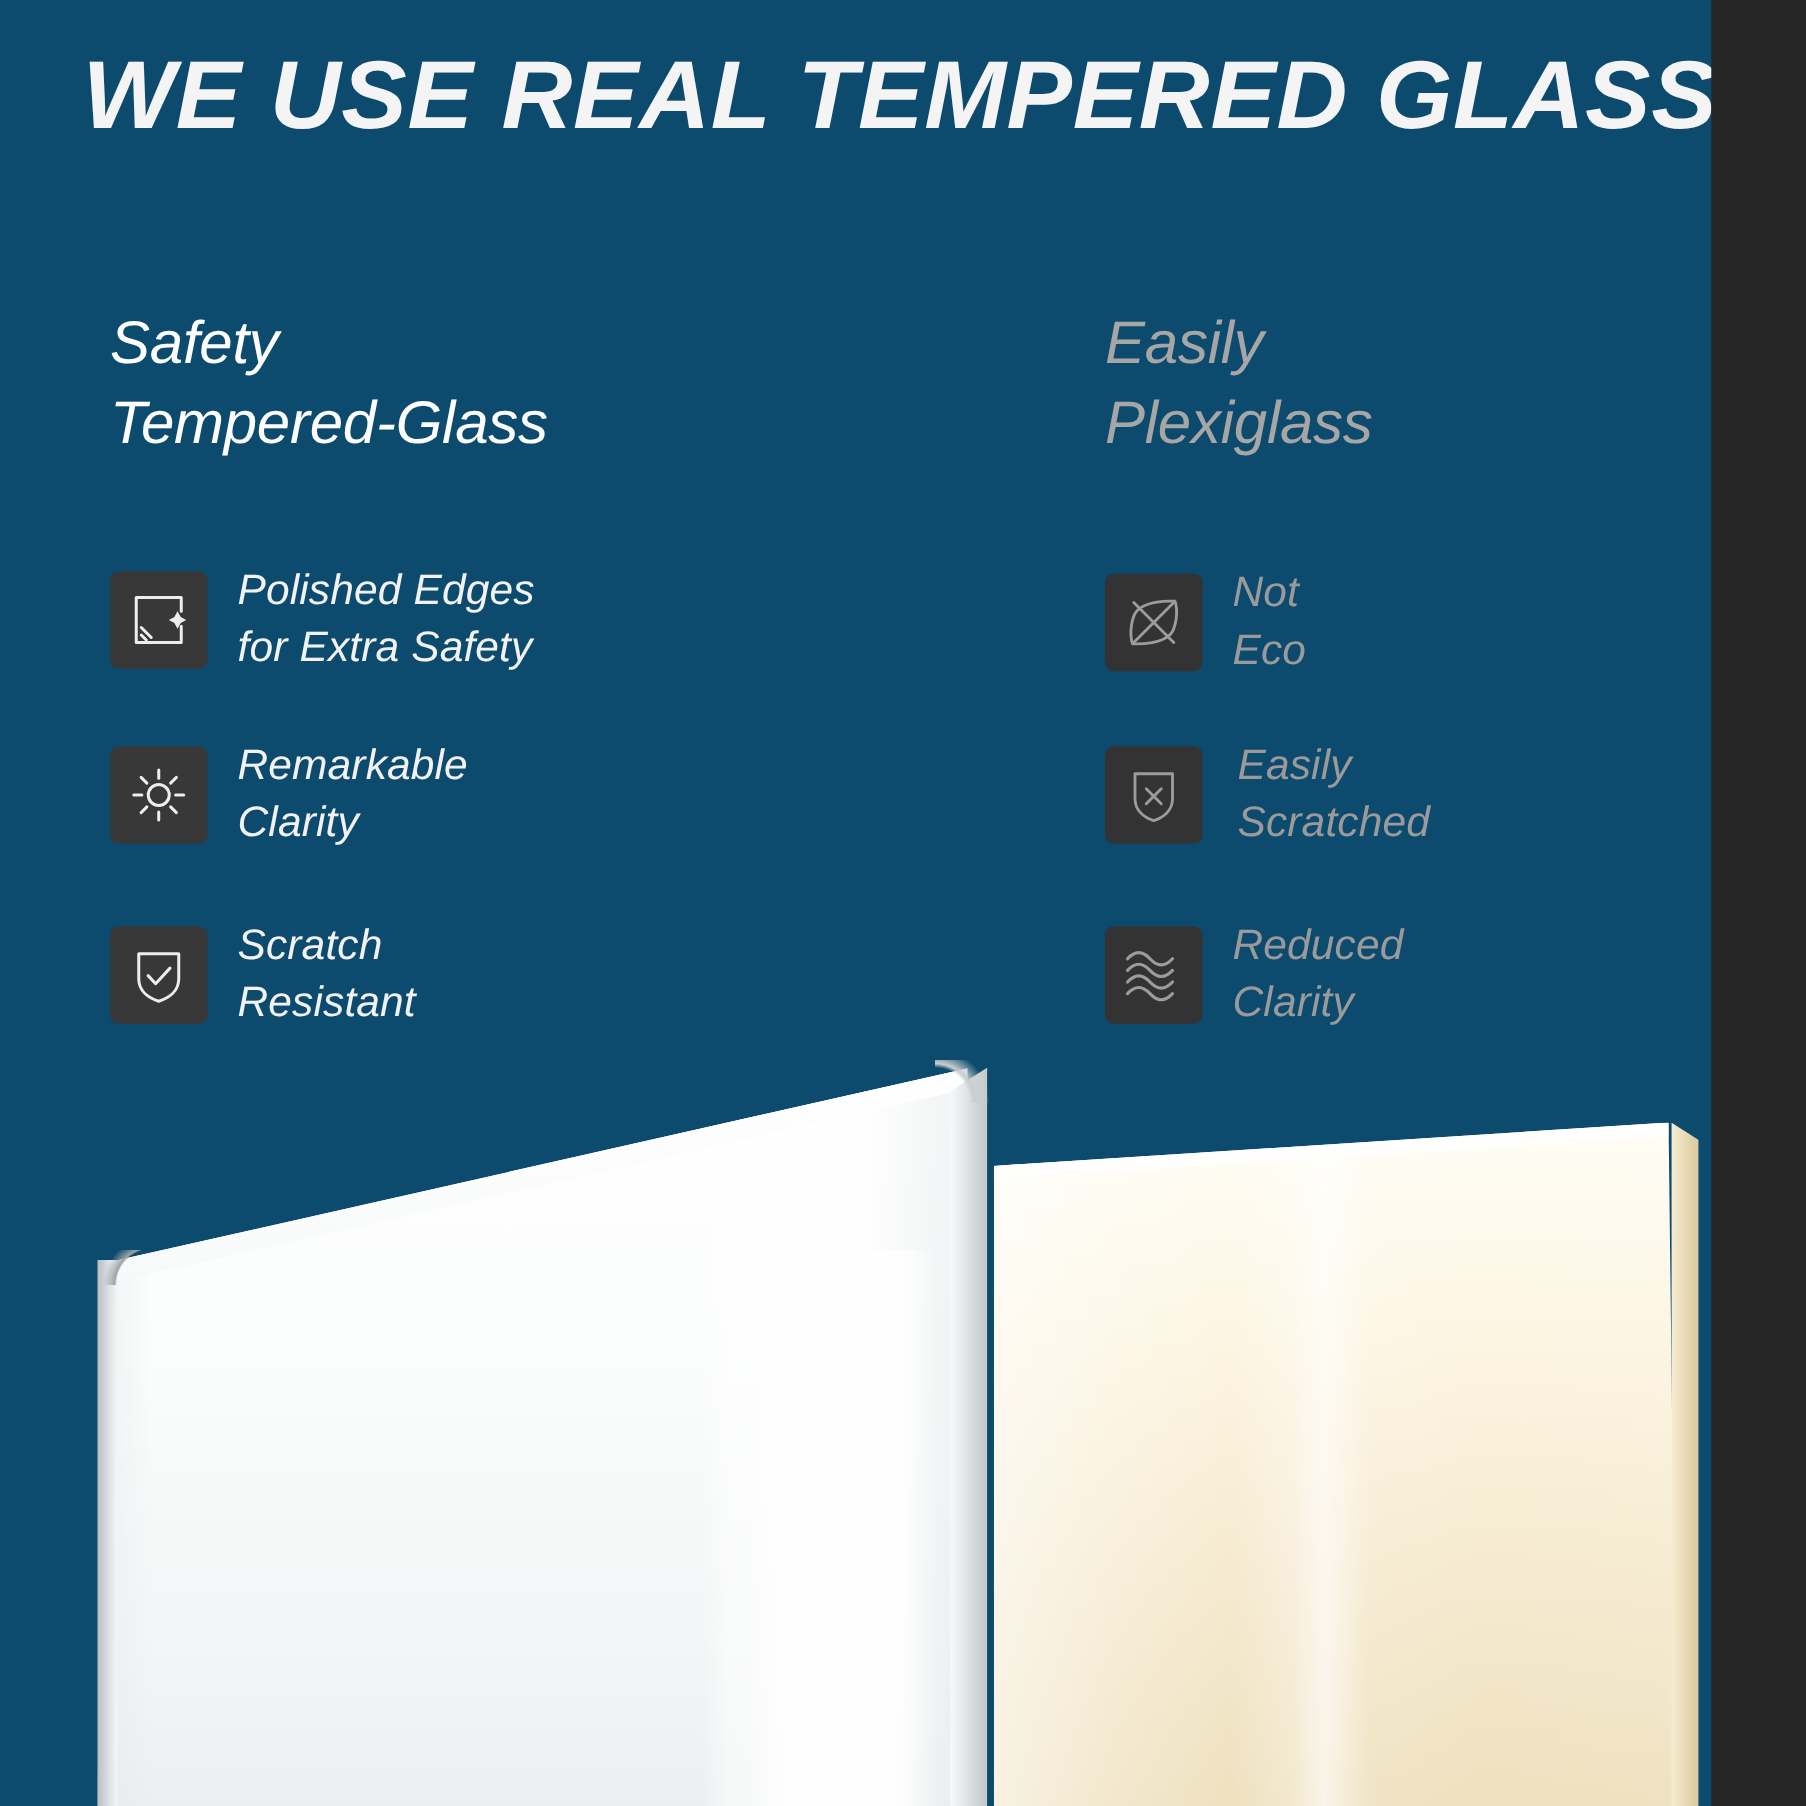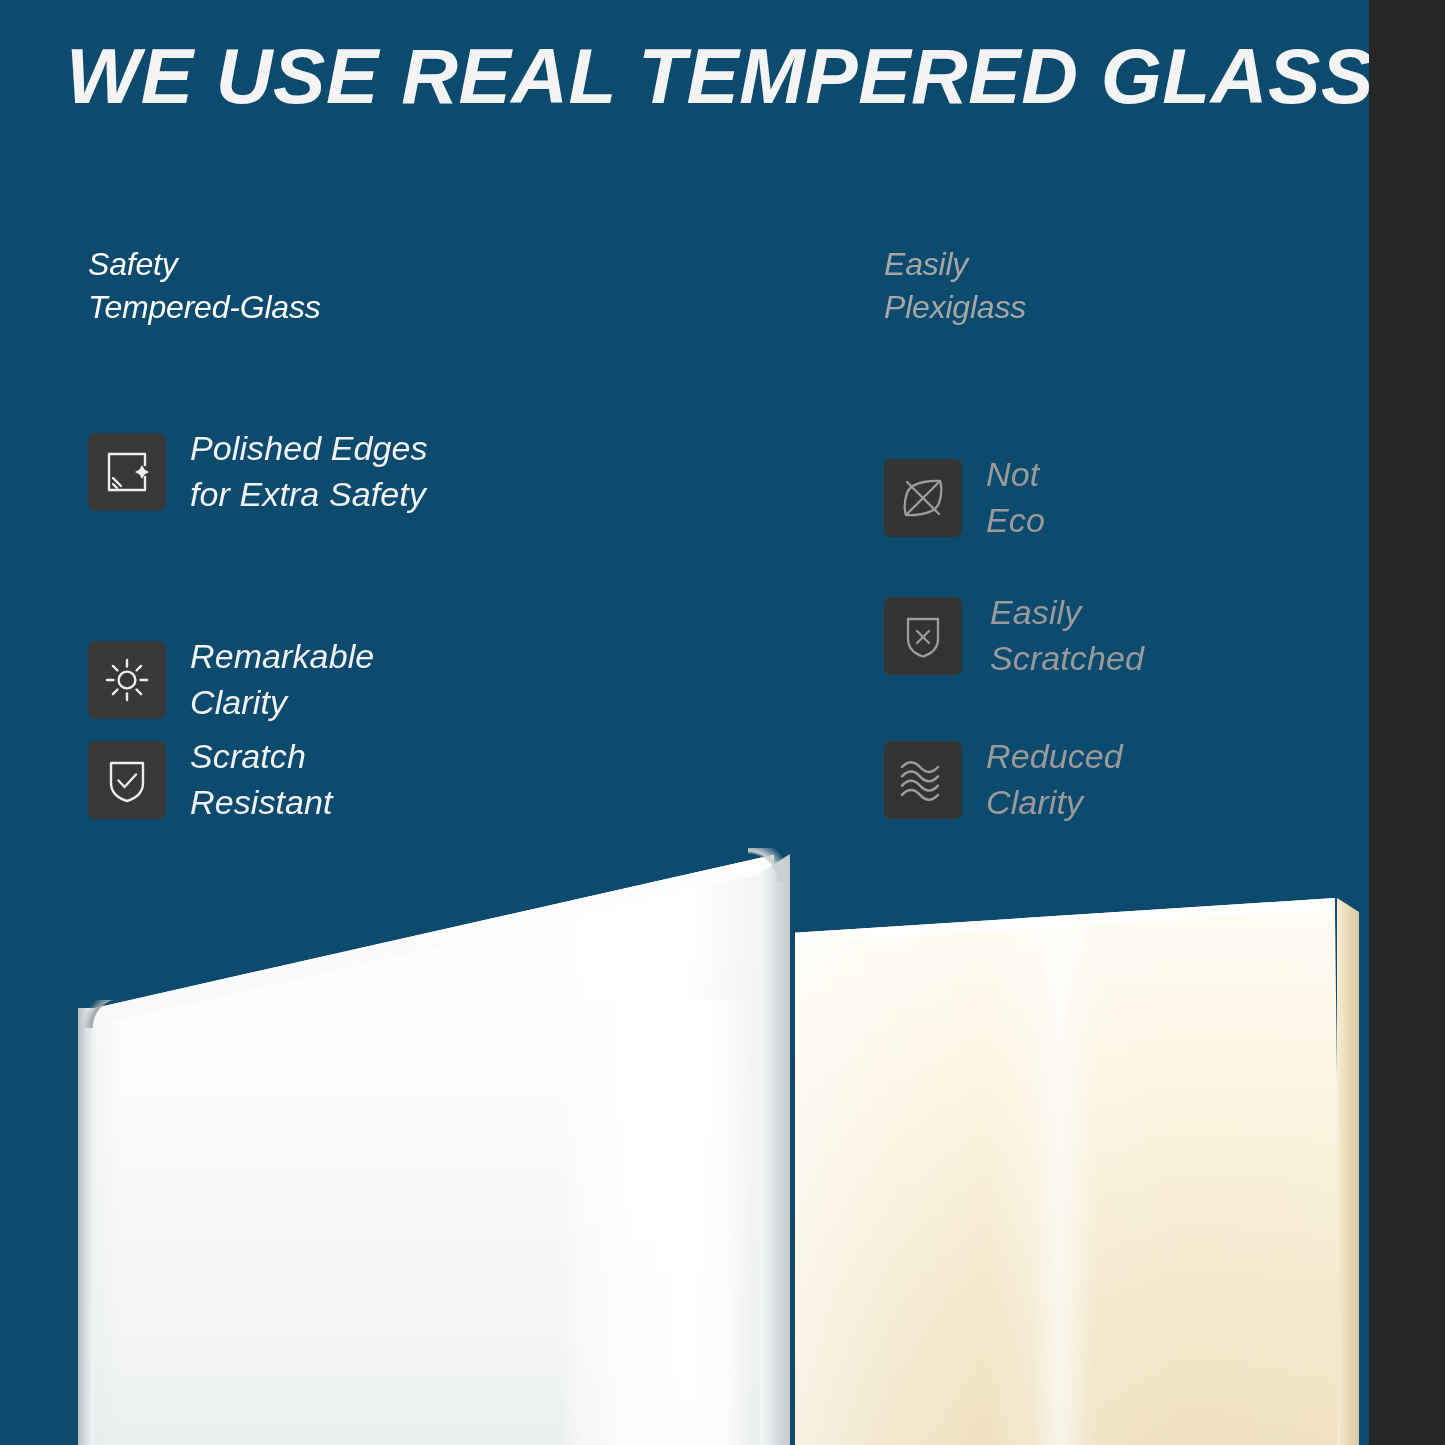--- a/index.html
+++ b/index.html
@@ -21,21 +21,21 @@
     color:#f4f4f4;
     line-height:1.0;
     white-space:nowrap;
     transform:scaleX(1.02);
     transform-origin:left center;
   }
 
   
   .col-head{
     position:absolute;
-    font-size:32px;
+    font-size:48px;
     font-weight:300;
     line-height:1.33;
     letter-spacing:-0.2px;
   }
   .col-head .l1{display:block;}
   .col-head .l2{display:block;}
   #head-left{left:88px;top:243px;color:#fdfdfd;}
   #head-right{left:884px;top:243px;color:#a6a6a6;}
 
   
@@ -58,22 +58,22 @@
     font-weight:300;
     line-height:1.34;
     letter-spacing:0.1px;
     white-space:pre-line;
   }
   .left .feat-text{color:#f2f2f2;}
   .right .feat-text{color:#9a9a9a;}
   .left .tile{background:#383838;}
   .right .tile{background:#333333;}
 
-  #feat-l0{left:88px;top:426px;}
-  #feat-l1{left:88px;top:590px;margin-top:44px;}
+  #feat-l0{left:88px;top:450px;}
+  #feat-l1{left:88px;top:590px;}
   #feat-l2{left:88px;top:734px;}
   #feat-r0{left:884px;top:452px;}
   #feat-r1{left:884px;top:590px;gap:28px;}
   #feat-r2{left:884px;top:734px;justify-content:space-between;}
 
   
   .scene{position:absolute;left:0;top:830px;width:1445px;height:615px;overflow:hidden;}
 
   
   .panel-plexi{

